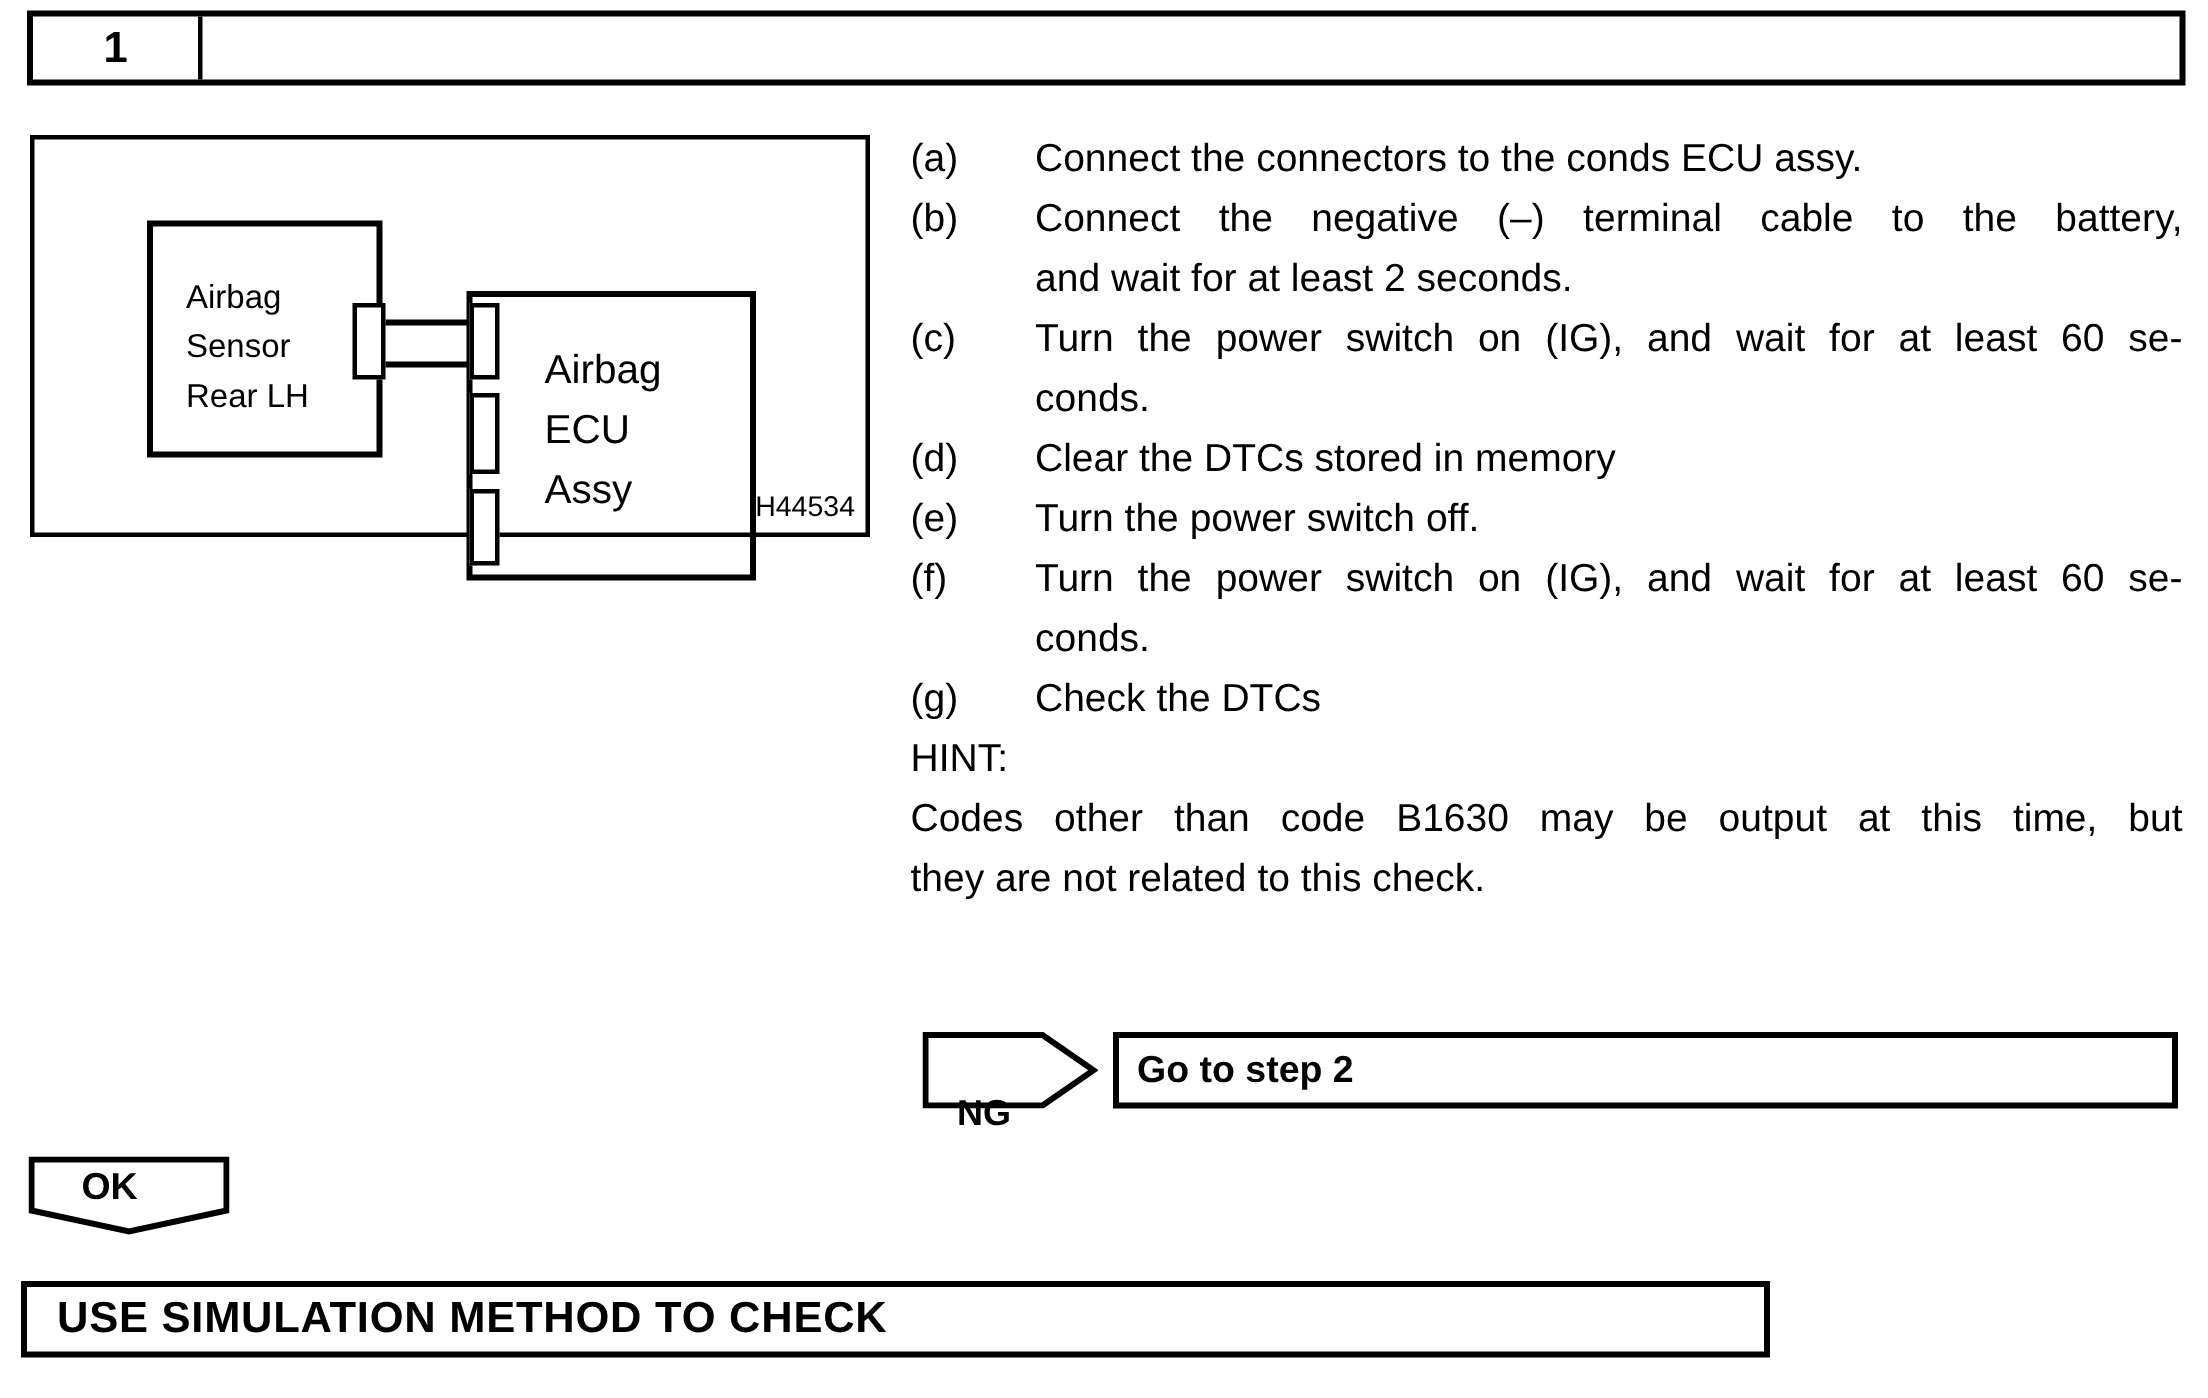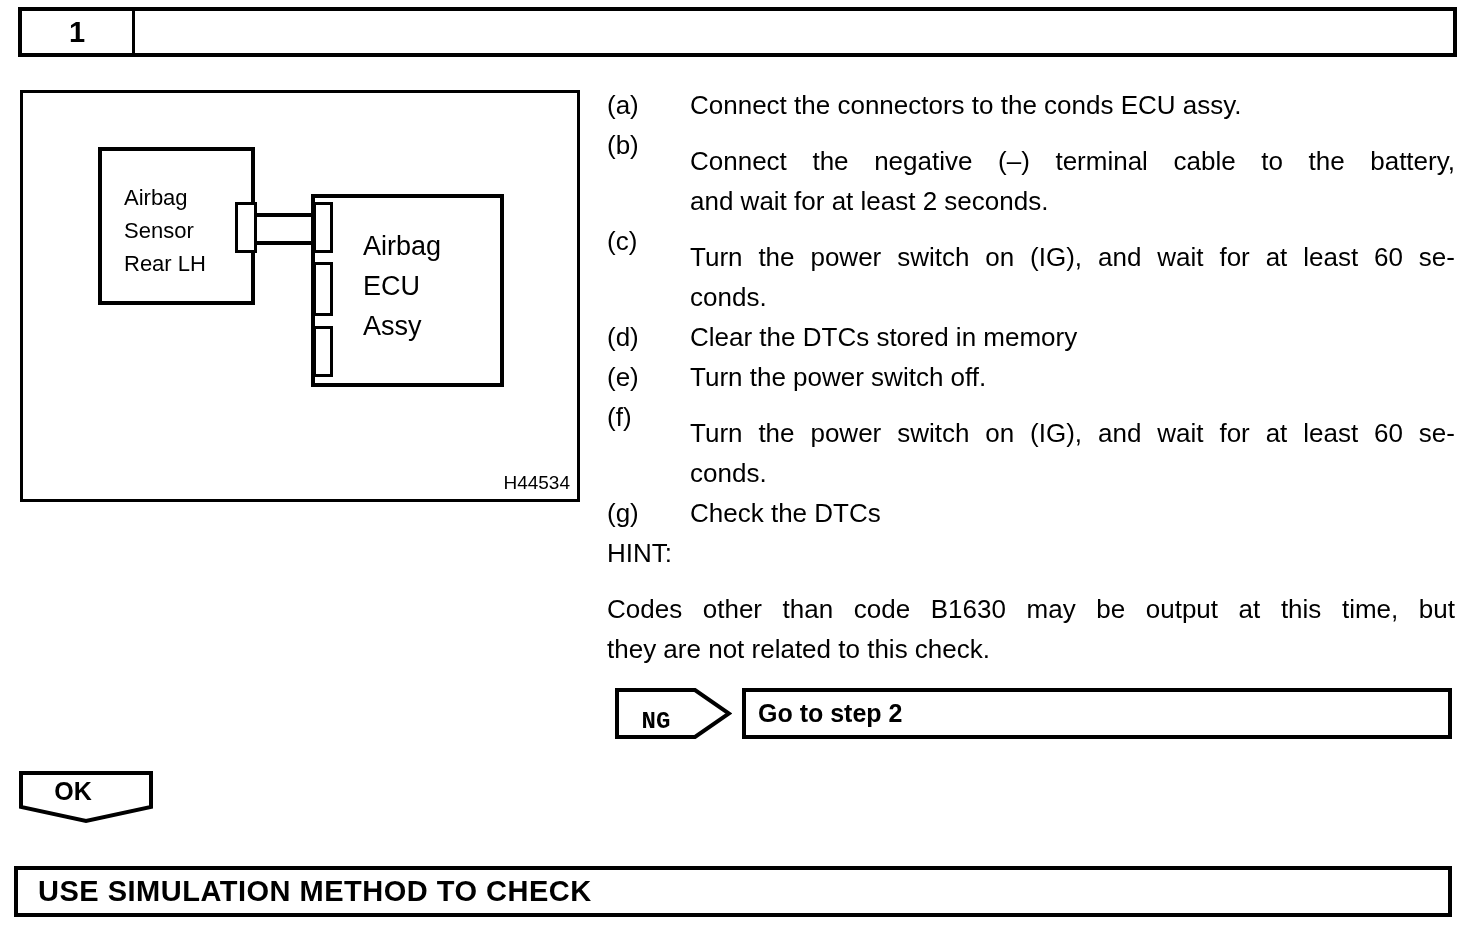--- a/index.html
+++ b/index.html
@@ -9,52 +9,52 @@
   }
   #page *{box-sizing:border-box;}
   .abs{position:absolute;}
 
   
   .step-header{left:18px;top:7px;width:1439px;height:50px;border:4px solid #000;display:flex;}
   .step-number{width:113px;border-right:3px solid #000;display:flex;align-items:center;justify-content:center;font-weight:bold;font-size:29px;}
   .step-title{display:flex;align-items:center;padding-left:14px;font-weight:bold;font-size:29px;letter-spacing:0.5px;}
 
   
-  .figure{left:20px;top:90px;width:560px;height:412px;border:3px solid #000;}
+  .figure{left:20px;top:90px;width:560px;height:268px;border:3px solid #000;}
   .sensor-box{position:absolute;left:75px;top:54px;width:157px;height:158px;border:4px solid #000;padding:30px 0 0 22px;font-size:22px;line-height:33px;}
   .ecu-box{position:absolute;left:288px;top:101px;width:193px;height:193px;border:4px solid #000;padding:28px 0 0 48px;font-size:27px;line-height:40px;}
   .tab{position:absolute;border:3px solid #000;background:#fff;z-index:2;}
   .sensor-tab{left:212px;top:109px;width:22px;height:51px;}
   .ecu-tab1{left:290px;top:109px;width:20px;height:51px;}
   .ecu-tab2{left:290px;top:169px;width:20px;height:54px;}
   .ecu-tab3{left:290px;top:233px;width:20px;height:51px;}
   .wire{position:absolute;left:230px;width:60px;height:4px;background:#000;z-index:1;}
   .wire-top{top:120px;}
   .wire-bottom{top:148px;}
   .figure-code{position:absolute;right:7px;bottom:5px;font-size:19px;}
 
   
   .instructions{left:607px;top:85px;width:848px;font-size:26px;line-height:40px;}
   .irow{display:flex;}
   .ilabel{width:83px;flex:none;}
   .itext{flex:1;}
-  .jline{text-align:justify;text-align-last:justify;margin-top:16px;}
+  .jline{text-align:justify;text-align-last:justify;}
   .b{font-weight:bold;}
 
   
   .ng-shape{left:615px;top:688px;width:117px;height:51px;}
-  .ng-label{left:615px;top:696px;width:82px;height:51px;display:flex;align-items:center;justify-content:center;font-weight:bold;font-size:24px;font-family:Liberation Mono, monospace;}
+  .ng-label{left:615px;top:717px;width:82px;height:51px;display:flex;align-items:center;justify-content:center;font-weight:bold;font-size:24px;}
   .goto-box{left:742px;top:688px;width:710px;height:51px;border:4px solid #000;display:flex;align-items:center;padding-left:12px;font-weight:bold;font-size:25px;}
 
   
   .ok-shape{left:19px;top:771px;width:134px;height:53px;}
   .ok-label{left:19px;top:771px;width:108px;height:40px;display:flex;align-items:center;justify-content:center;font-weight:bold;font-size:25px;}
 
   
-  .result-header{left:14px;top:854px;width:1438px;height:51px;border:4px solid #000;display:flex;align-items:center;padding-left:20px;font-weight:bold;font-size:29px;letter-spacing:0.5px;margin-top:12px;}
+  .result-header{left:14px;top:854px;width:1166px;height:51px;border:4px solid #000;display:flex;align-items:center;padding-left:20px;font-weight:bold;font-size:29px;letter-spacing:0.5px;}
 </style>
 </head>
 <body>
 
 <div id="page">
 
   <div class="abs step-header">
     <div class="step-number">1</div>
   </div>
 

